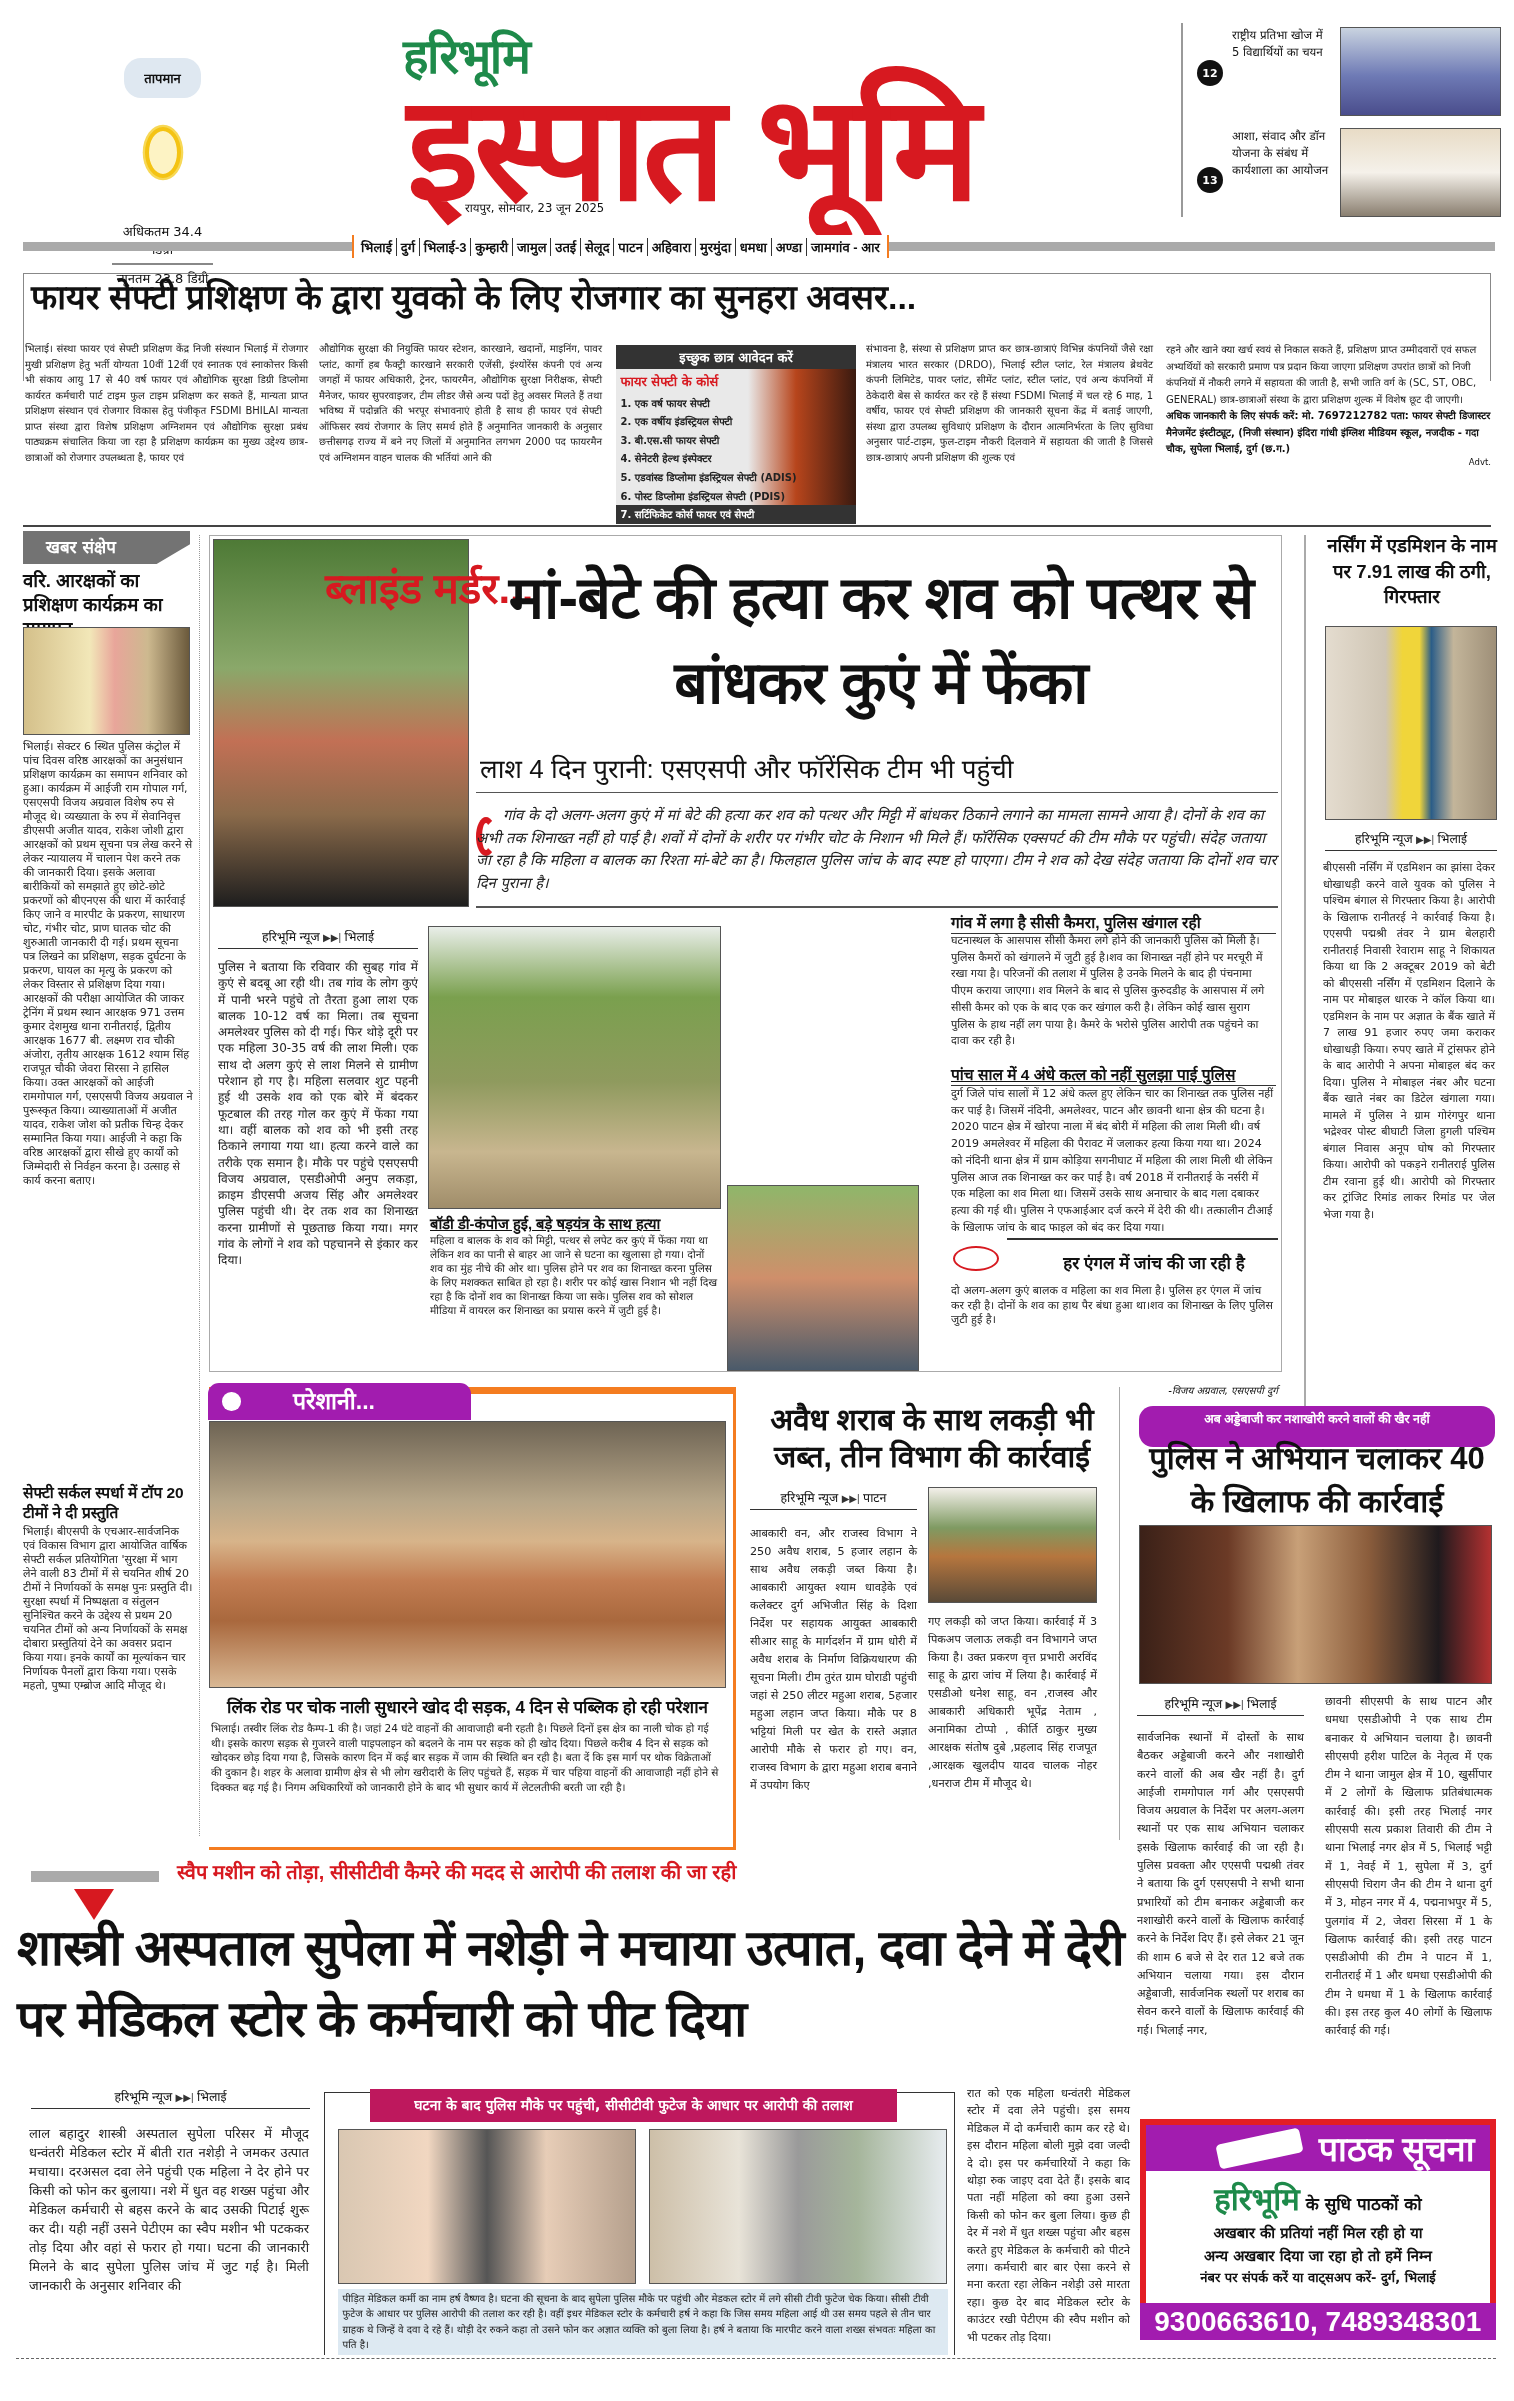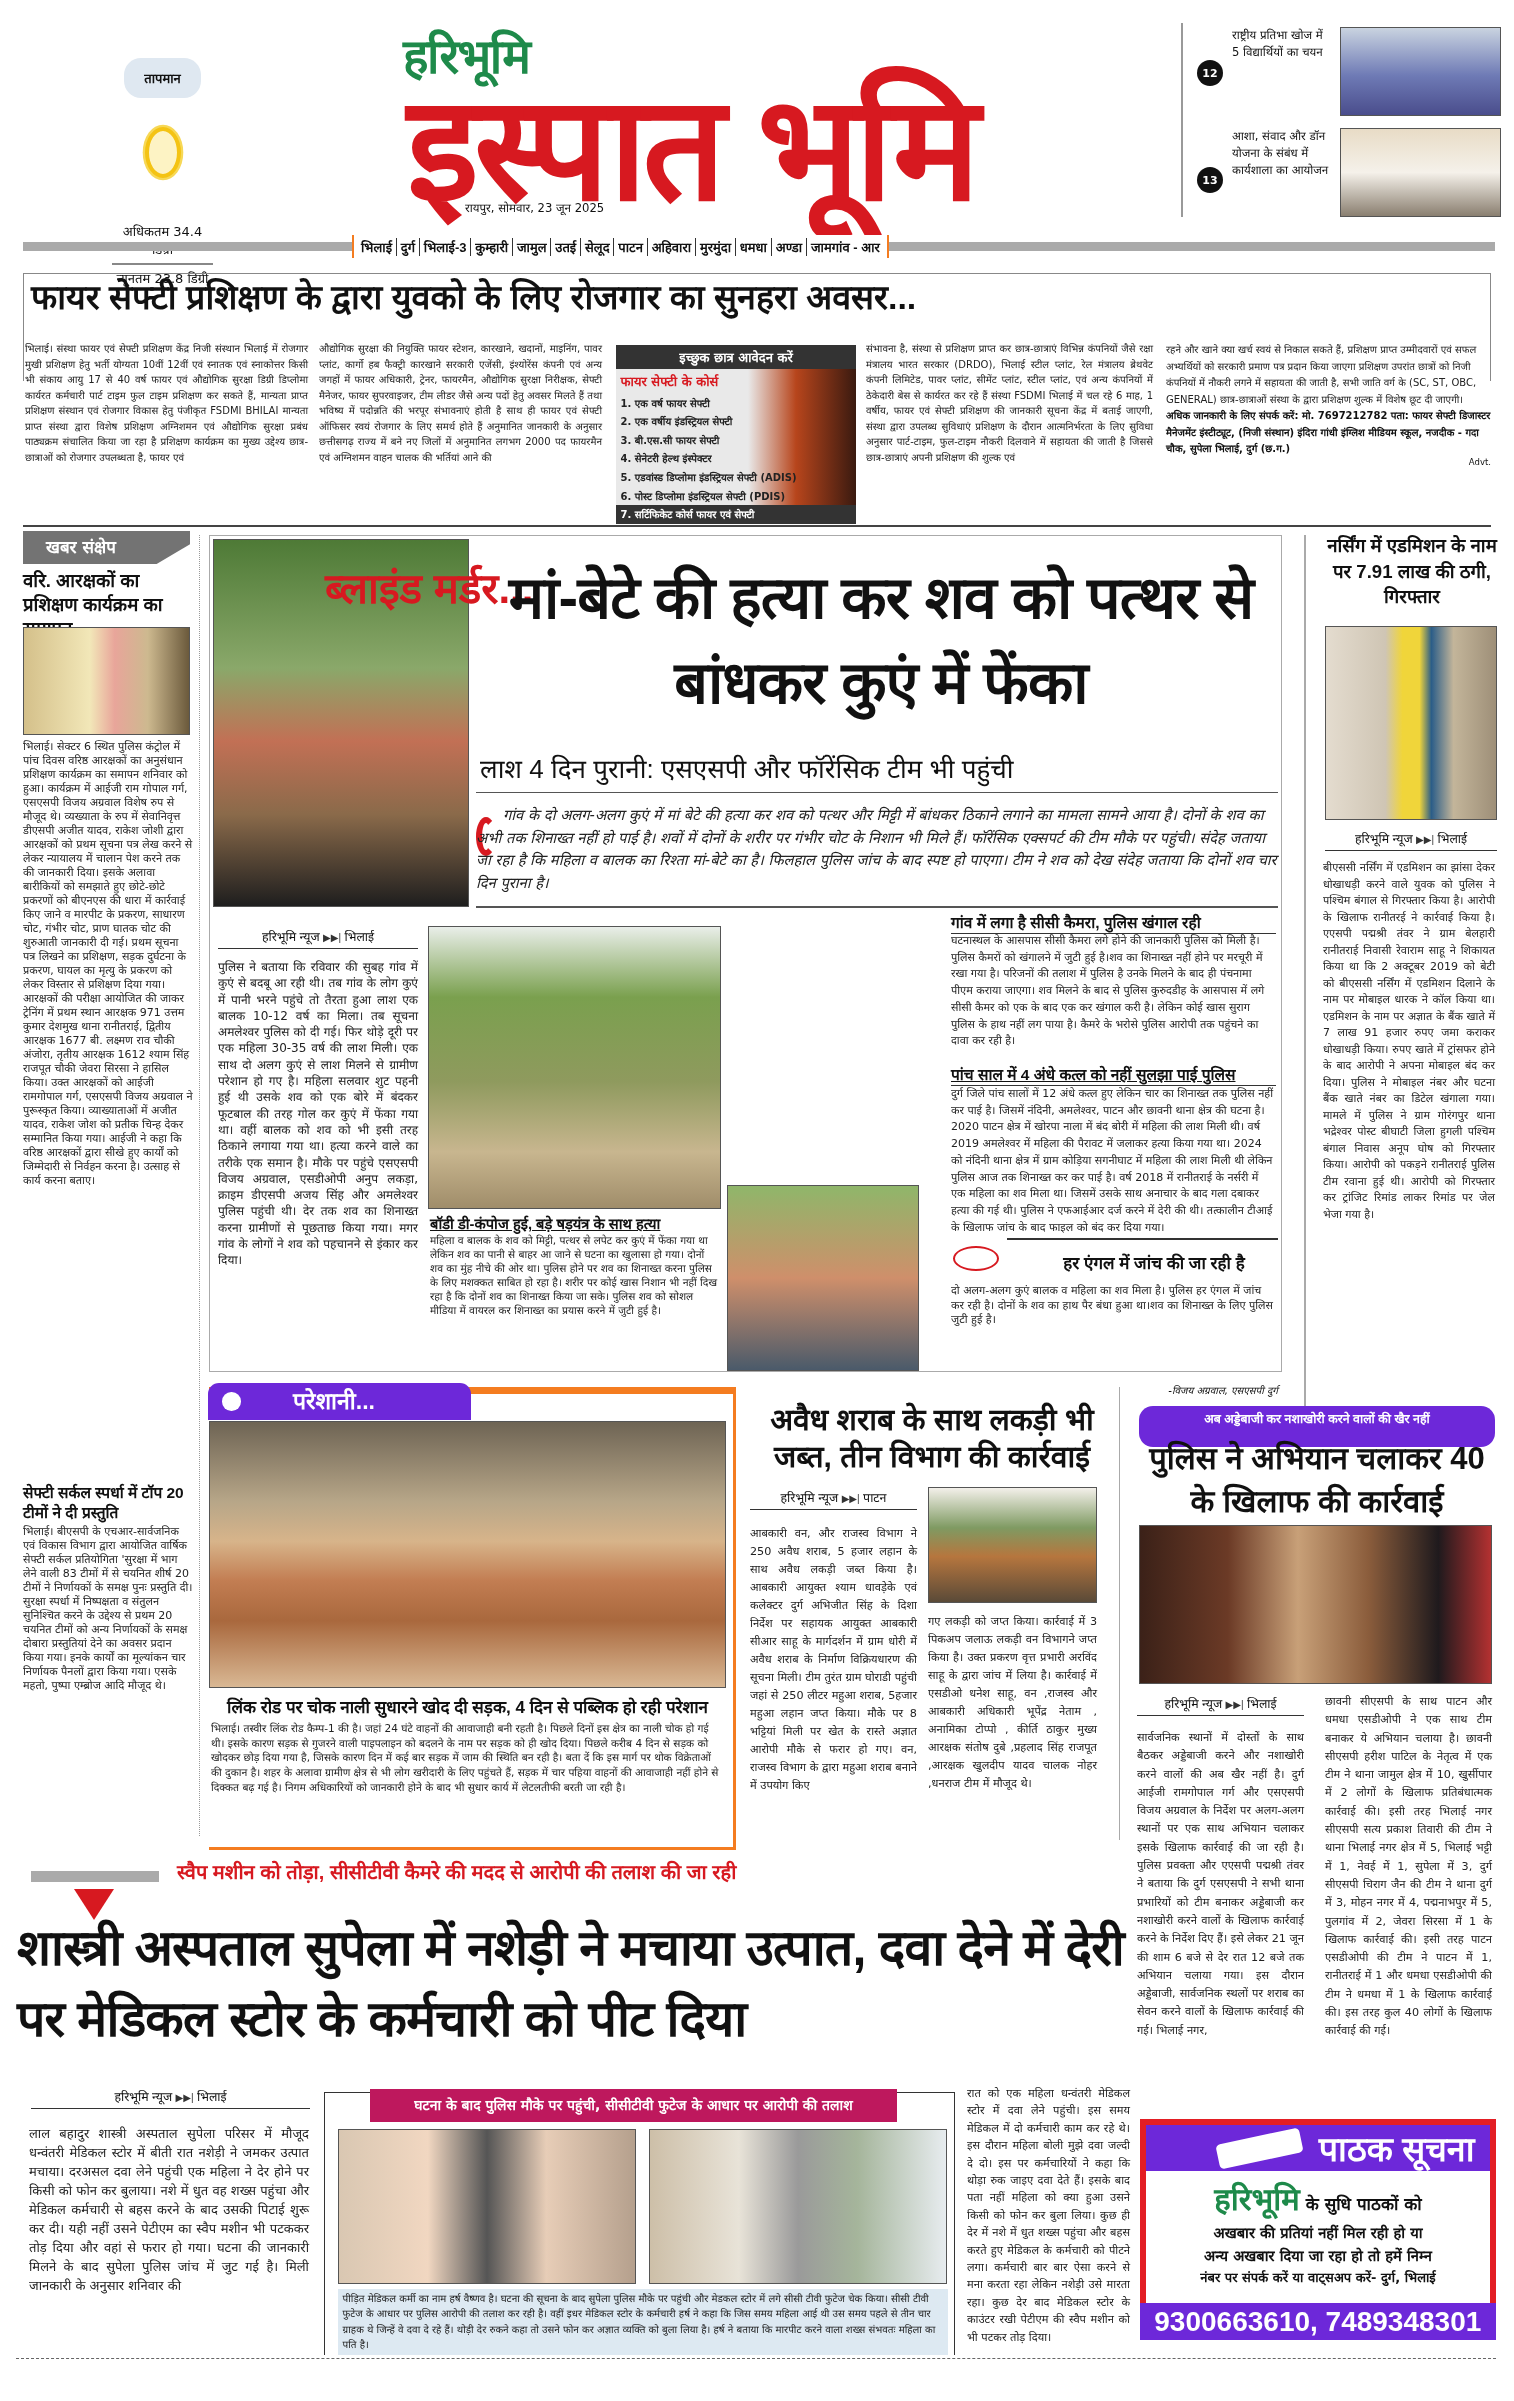--- a/index.html
+++ b/index.html
@@ -13,21 +13,21 @@
 .vline{position:absolute;width:0;border-left:0.8px dotted #999}
 
 .temp-pill{background:#dfe8f1;border-radius:17px;width:77px;height:40px;display:flex;align-items:center;justify-content:center;font-size:13px;font-weight:bold}
 .sun{width:36px;height:51px;border-radius:50%;background:#fdf3c4;border:4.6px solid #f4c313;box-shadow:0 0 0 2.3px #f7d856}
 .logo-small{color:#1e8a4a;font-weight:bold;font-size:48px;font-family:"Liberation Sans",sans-serif;letter-spacing:-1.5px}
 .logo-big{color:#d71920;font-weight:bold;font-size:146px;font-family:"Liberation Sans",sans-serif;line-height:1;letter-spacing:-4.6px}
 .cities{display:flex;align-items:center;font-size:13px;font-weight:bold;font-family:"Liberation Sans",sans-serif}
 .cities span{padding:0 3.9px;border-right:0.8px solid #333}
 .cities span:last-child{border-right:none}
 .teaser-num{width:26px;height:26px;border-radius:50%;background:#111;color:#fff;font-size:11px;font-weight:bold;display:flex;align-items:center;justify-content:center}
-.red-tag{background:#6d28d9;color:#fff;font-weight:bold;font-family:"Liberation Sans",sans-serif}
+.red-tag{background:#a21caf;color:#fff;font-weight:bold;font-family:"Liberation Sans",sans-serif}
 .orange{background:#737373}
 .box-dark{background:#333;color:#fff}
 .course-list li{list-style:none;font-size:10px;padding:2.3px 4.6px;font-weight:bold;color:#222}
 .notice-box{border:6.2px solid #e31e24;background:#fff}
 .dash{border-top:1.5px dashed #666}
 </style>
 </head>
 <body>
 
 <div class="abs" style="left:112px;top:58px;width:101px;text-align:center">

